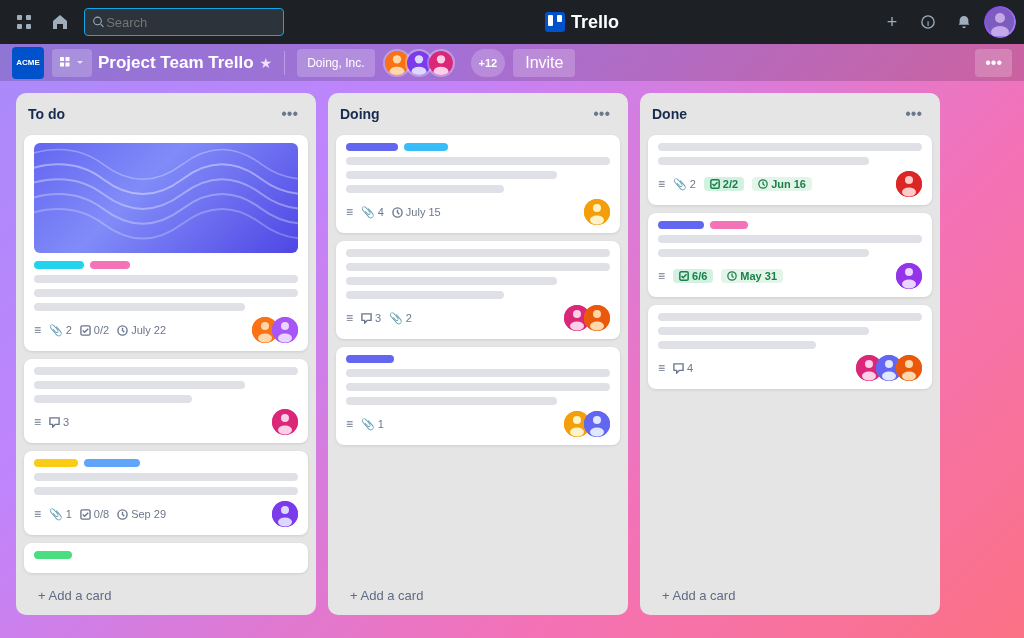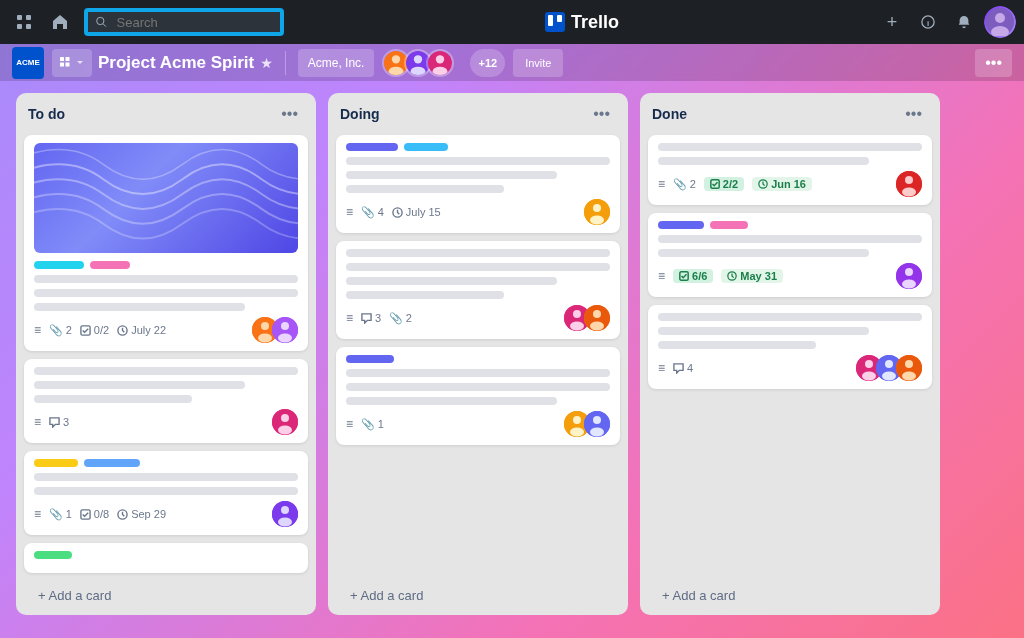--- a/index.html
+++ b/index.html
@@ -28,25 +28,25 @@
       color: #9fadbc;
       display: flex; align-items: center; justify-content: center;
       cursor: pointer;
       font-size: 14px;
     }
     .nav-search {
       flex: 1;
       max-width: 200px;
       height: 28px;
       background: #2c333a;
-      border: 4px solid #0ea5e9;
+      border: 1px solid #0ea5e9;
       border-radius: 4px;
       display: flex; align-items: center;
       padding: 0 8px;
-      gap: 10px;
+      gap: 2px;
       margin: 0 4px;
     }
     .nav-search input {
       background: transparent;
       border: none;
       outline: none;
       color: #9fadbc;
       font-size: 13px;
       width: 100%;
     }
@@ -142,21 +142,21 @@
       background: rgba(255,255,255,0.2);
       border: none; border-radius: 14px;
       color: white; font-size: 11px; font-weight: 600;
       margin-left: 16px;
       cursor: pointer; display: flex; align-items: center;
     }
     .invite-btn {
       height: 28px; padding: 0 12px;
       background: rgba(255,255,255,0.2);
       border: none; border-radius: 4px;
-      color: white; font-size: 11px; font-weight: 500;
+      color: white; font-size: 16px; font-weight: 500;
       cursor: pointer;
     }
     .more-btn {
       height: 28px; padding: 0 10px;
       background: rgba(255,255,255,0.2);
       border: none; border-radius: 4px;
       color: white; font-size: 16px;
       cursor: pointer;
     }
     .header-spacer { flex: 1; }
@@ -360,25 +360,25 @@
       <svg width="12" height="12" viewBox="0 0 12 12" fill="white">
         <rect x="0" y="0" width="4" height="4" rx="0.5"></rect>
           <rect x="5.5" y="0" width="4" height="4" rx="0.5"></rect>
         <rect x="0" y="5.5" width="4" height="4" rx="0.5"></rect>
           <rect x="5.5" y="5.5" width="4" height="4" rx="0.5"></rect>
       </svg>
       <svg width="8" height="8" viewBox="0 0 8 8" fill="rgba(255,255,255,0.7)">
         <path d="M1 2l3 3 3-3"></path>
       </svg>
     </button>
-    <span class="board-title">Project Acme Spirit</span>
+    <span class="board-title">Project Team Trello</span>
     <button class="star-btn">★</button>
   </div>
   <div class="divider-v"></div>
-  <button class="workspace-pill">Acme, Inc.</button>
+  <button class="workspace-pill">Doing, Inc.</button>
   <div class="avatar-group">
     <div class="avatar-sm">
       <div class="avatar-sm-img" style="background:linear-gradient(135deg,#f97316,#fb923c);">
         <svg width="26" height="26" viewBox="0 0 26 26">
             <circle cx="13" cy="13" r="13" fill="#f97316"></circle>
             <circle cx="13" cy="9" r="4.5" fill="#fed7aa"></circle>
             <ellipse cx="13" cy="22" rx="8" ry="5" fill="#fed7aa"></ellipse>
           </svg>
       </div>
     </div>

